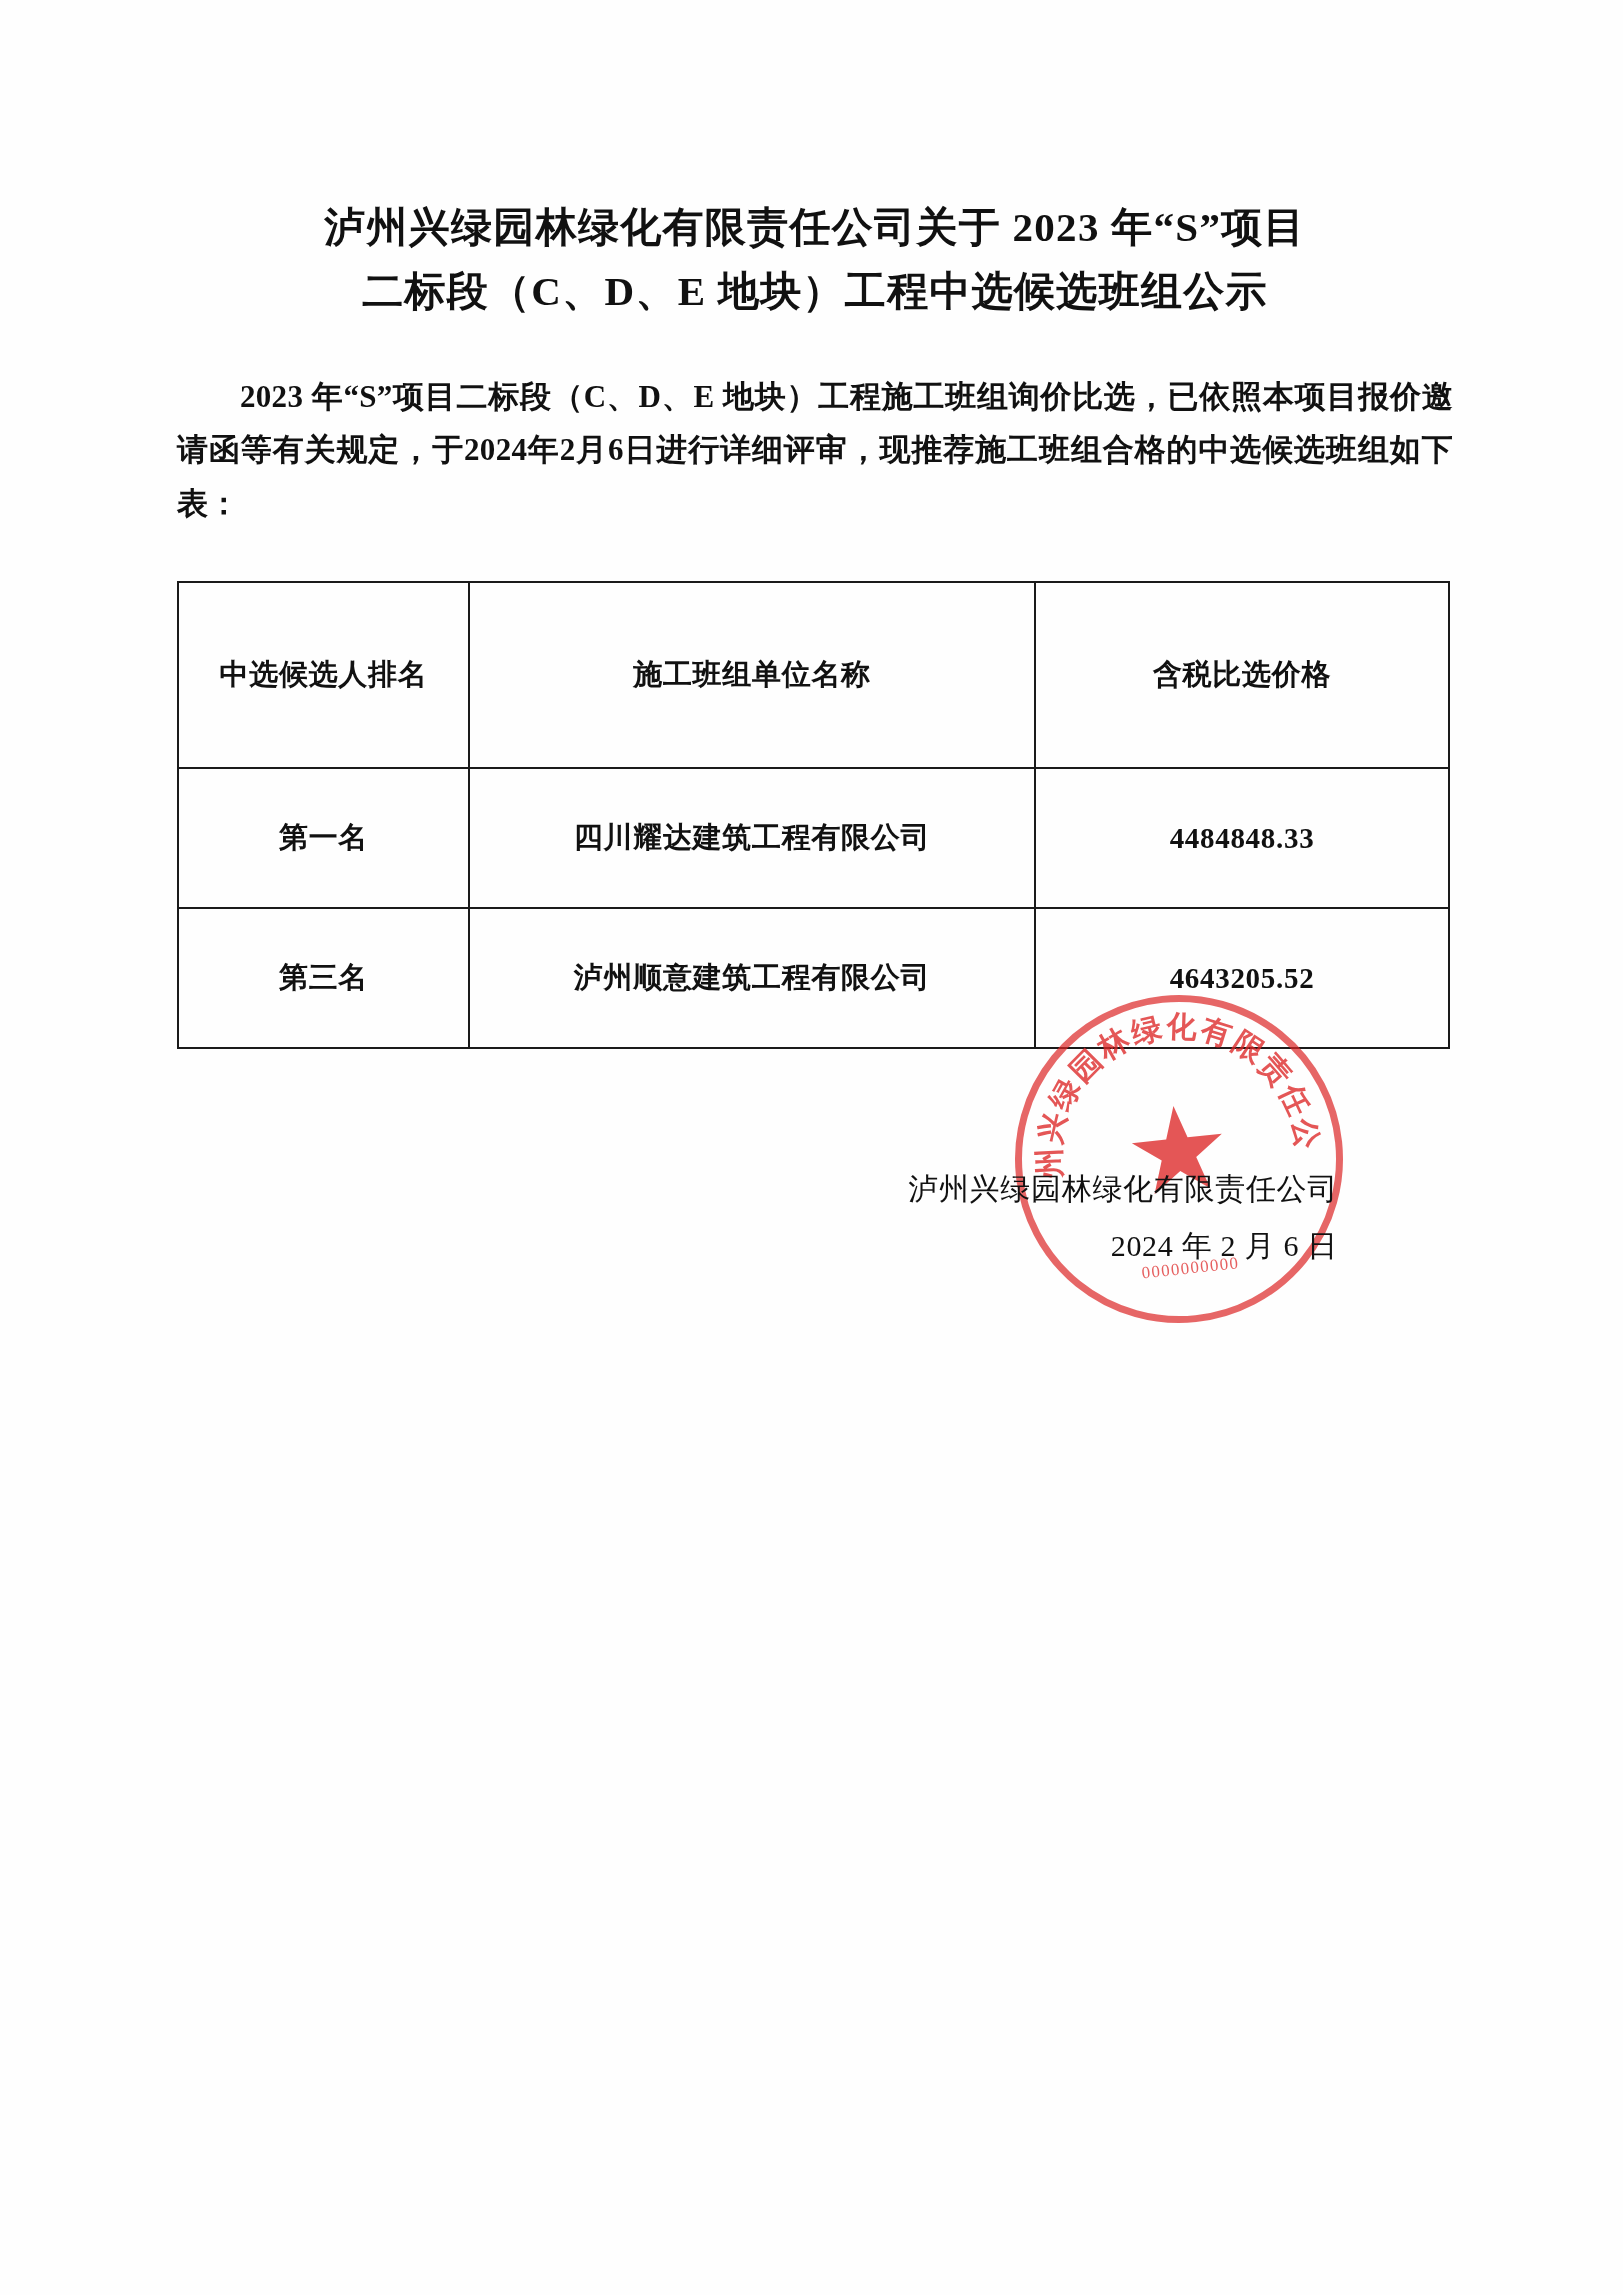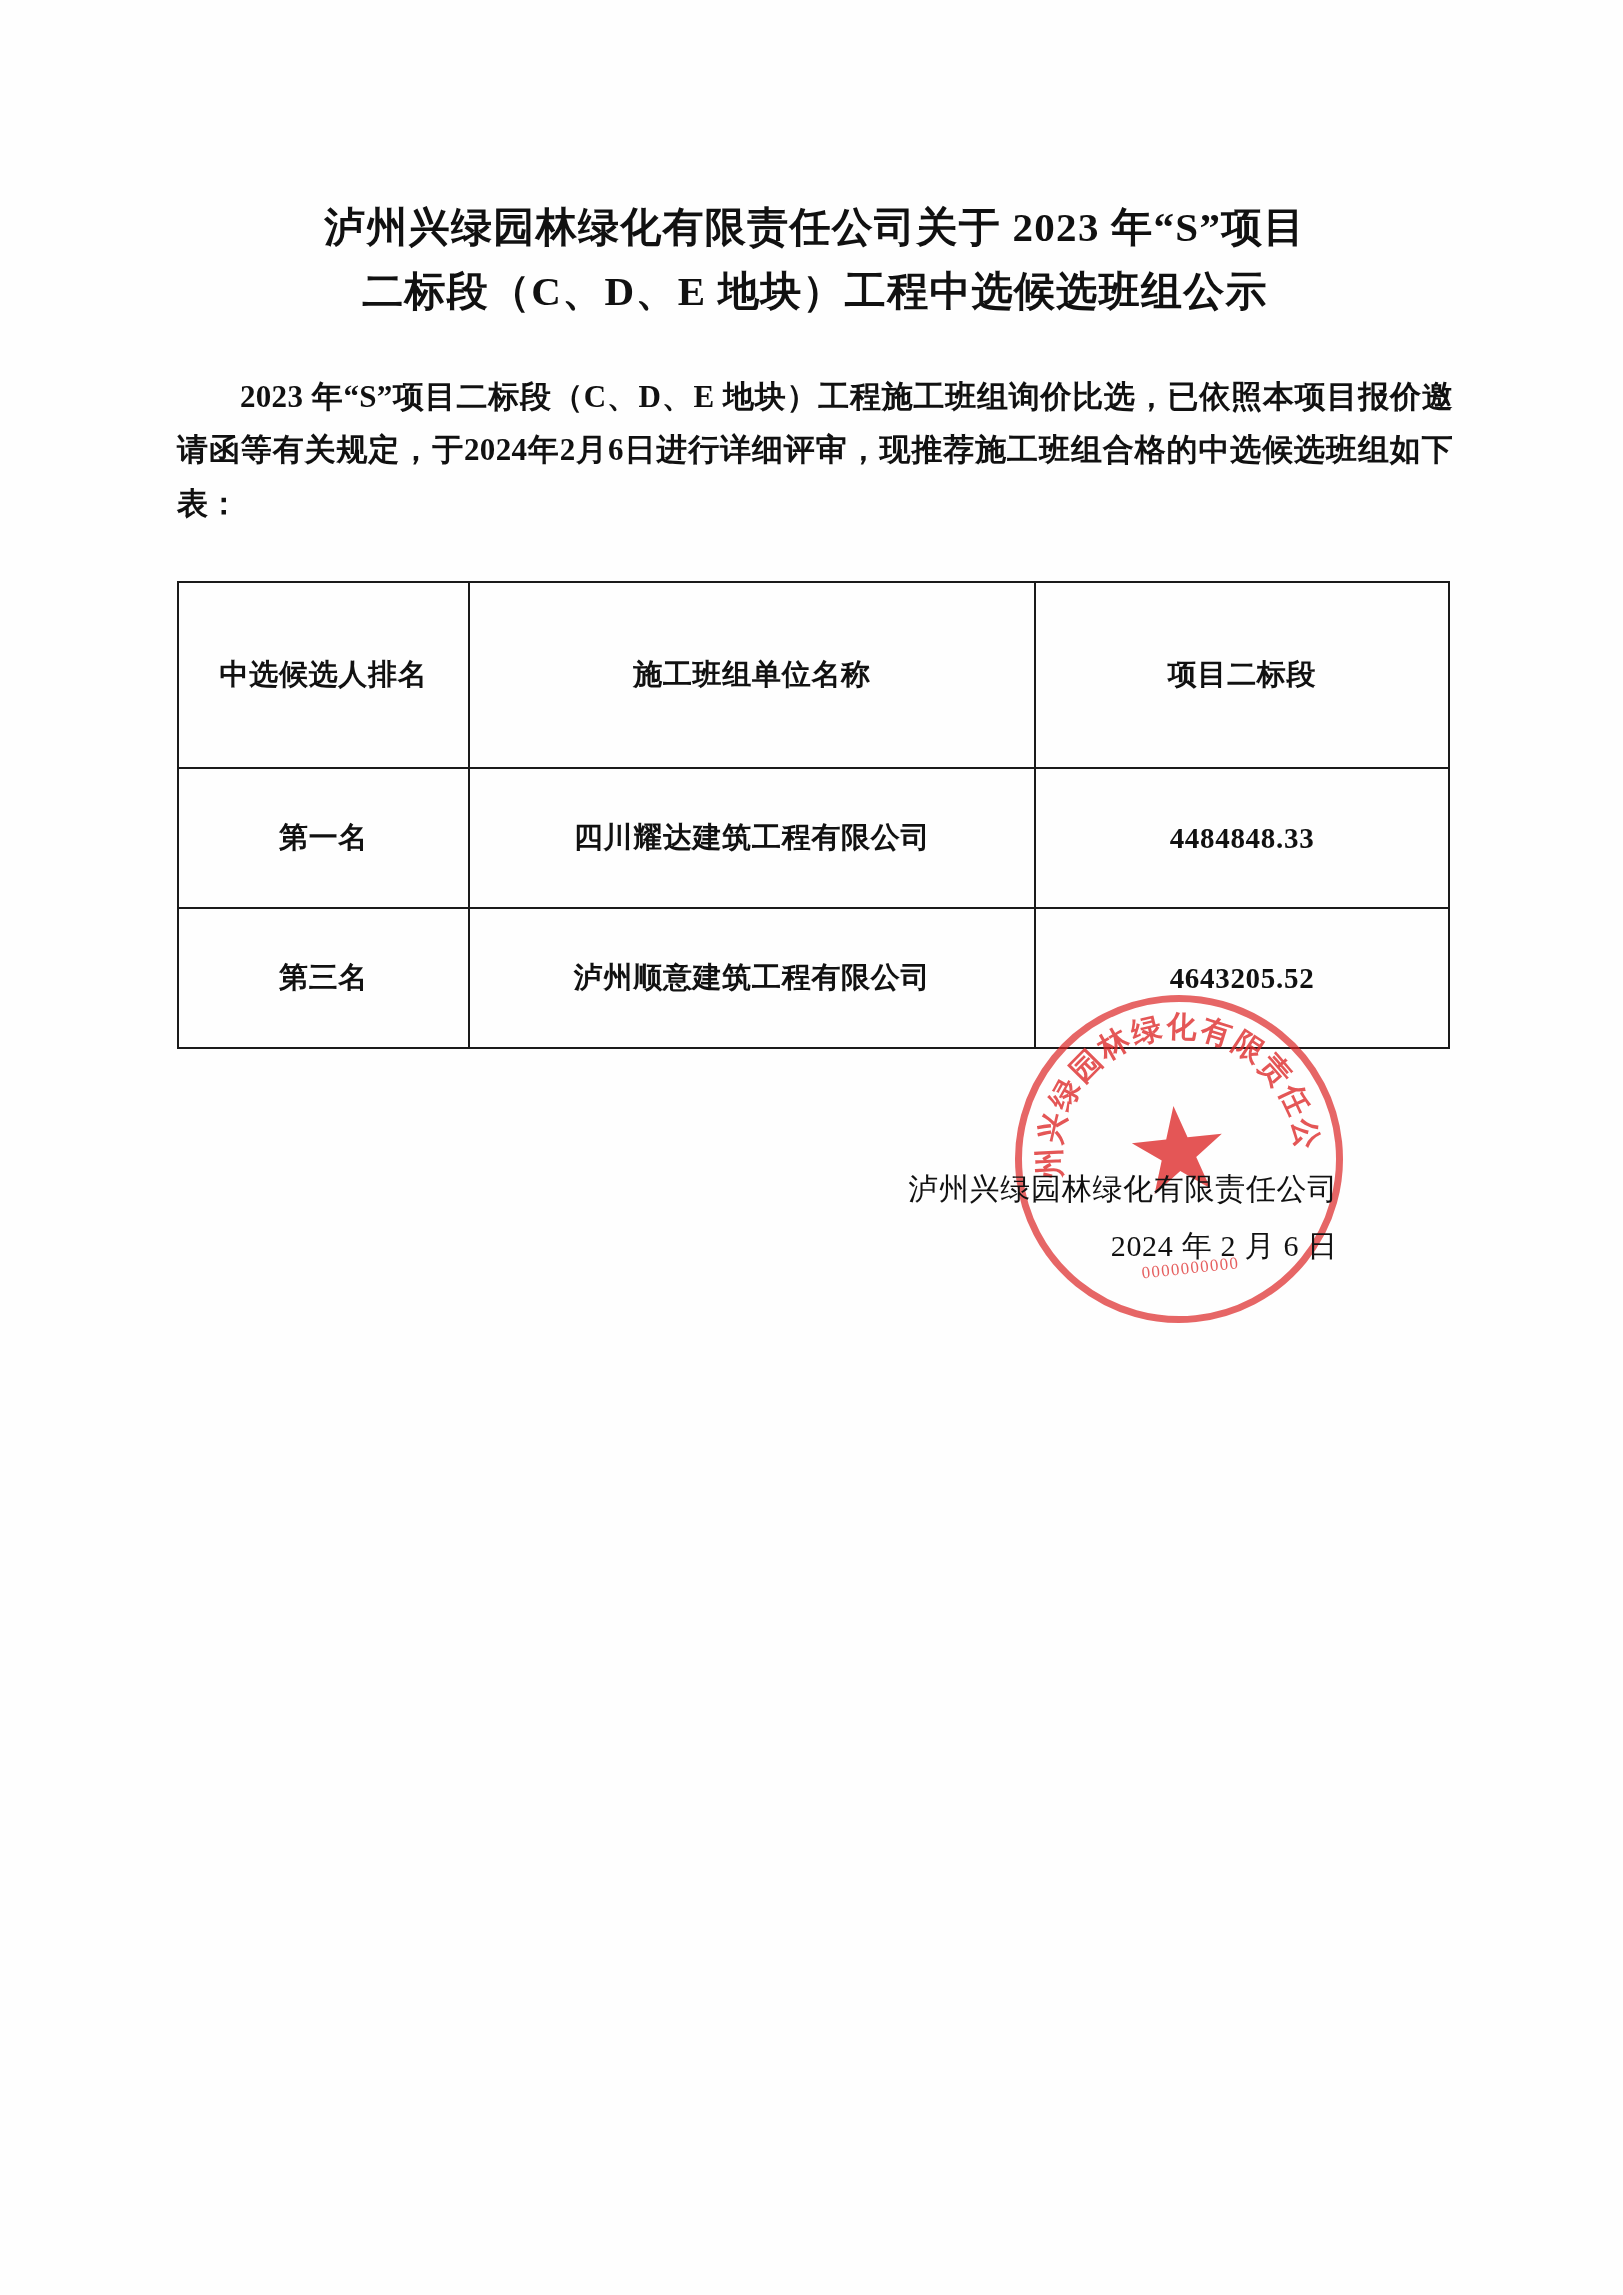--- a/index.html
+++ b/index.html
@@ -155,21 +155,21 @@
     <table class="result">
       <colgroup>
         <col class="c1">
           <col class="c2">
           <col class="c3">
       </colgroup>
       <thead>
         <tr>
           <td>中选候选人排名</td>
           <td>施工班组单位名称</td>
-          <td>项目二标段</td>
+          <td>含税比选价格</td>
         </tr>
       </thead>
       <tbody>
         <tr>
           <td>第一名</td>
           <td>四川耀达建筑工程有限公司</td>
           <td>4484848.33</td>
         </tr>
         <tr>
           <td>第三名</td>

